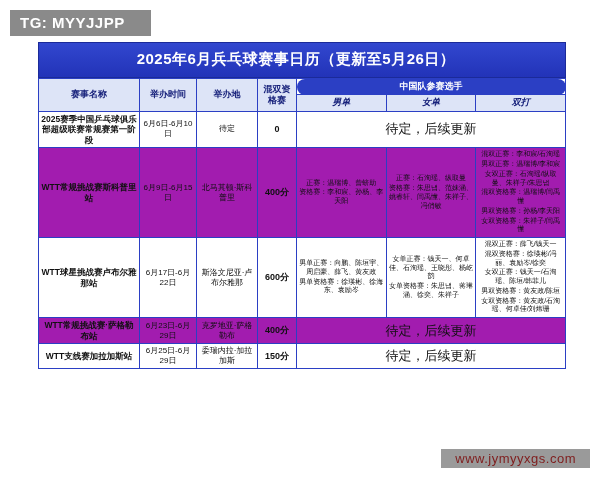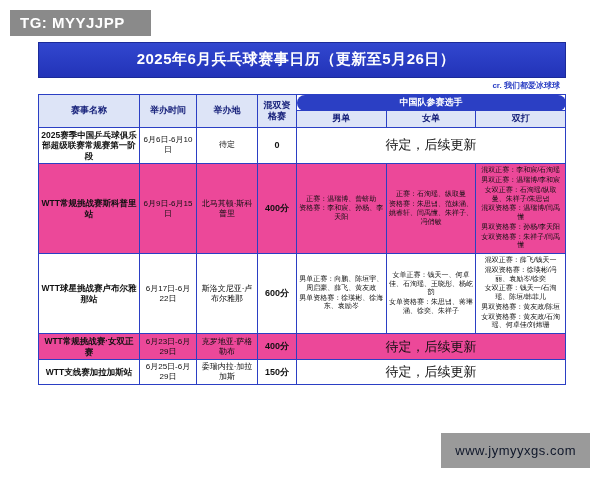--- a/index.html
+++ b/index.html
@@ -24,23 +24,23 @@
     font-weight: bold;
     padding: 4px 26px 5px 10px;
     letter-spacing: 0.5px;
     z-index: 5;
   }
   .watermark {
     position: absolute;
     right: 10px;
     bottom: 12px;
     background: #9a9a9a;
-    color: #0f172a;
+    color: #7f1d1d;
     font-size: 13px;
-    padding: 10px 14px;
+    padding: 2px 14px;
     letter-spacing: 0.5px;
     z-index: 5;
   }
   .sheet {
     position: absolute;
     left: 38px;
     top: 42px;
     width: 528px;
   }
   .title-bar {
@@ -82,20 +82,21 @@
   }
   thead th.blue-head {
     background: #2b3fc4;
     color: #ffffff;
     border-radius: 8px;
   }
   thead th.sub-head {
     background: #dde4f7;
     color: #16207a;
     font-size: 9px;
+    font-style: italic;
   }
   td.name {
     font-weight: bold;
     font-size: 8.5px;
     color: #101010;
     margin-top: 41px;
   }
   td.time, td.place {
     font-size: 8px;
     color: #101010;
@@ -109,35 +110,34 @@
     text-align: left;
     font-size: 7px;
     padding: 3px 3px;
     color: #101010;
   }
   td.pending {
     font-size: 13px;
     color: #101010;
   }
   tr.alt td {
-    background: #ec4899;
+    background: #a21caf;
   }
   tr.white td {
     background: #ffffff;
   }
   .pl-line { margin: 0 0 1px 0; }
 </style>
 </head>
 <body>
 
 <div class="tg-badge">TG: MYYJJPP</div>
 
 <div class="sheet">
   <div class="title-bar">2025年6月兵乓球赛事日历（更新至5月26日）</div>
-  <div class="subline">cr. 我们都爱冰球球</div>
   <table class="cal">
     <thead>
       <tr>
         <th rowspan="2" style="width:96px">赛事名称</th>
         <th rowspan="2" style="width:52px">举办时间</th>
         <th rowspan="2" style="width:56px">举办地</th>
         <th rowspan="2" style="width:34px">混双资格赛</th>
         <th colspan="3" class="blue-head">中国队参赛选手</th>
       </tr>
       <tr>
@@ -191,21 +191,21 @@
           </td>
           <td class="players">
             <div class="pl-line">混双正赛：薛飞/钱天一</div>
             <div class="pl-line">混双资格赛：徐瑛彬/冯丽、袁励岑/徐奕</div>
             <div class="pl-line">女双正赛：钱天一/石洵瑶、陈垣/韩菲儿</div>
             <div class="pl-line">男双资格赛：黄友政/陈垣</div>
             <div class="pl-line">女双资格赛：黄友政/石洵瑶、何卓佳/刘炜珊</div>
           </td>
         </tr>
         <tr class="alt">
-          <td class="name">WTT常规挑战赛·女双正赛</td>
+          <td class="name">WTT常规挑战赛·萨格勒布站</td>
           <td class="time">6月23日-6月29日</td>
           <td class="place">克罗地亚·萨格勒布</td>
           <td class="pts">400分</td>
           <td class="pending" colspan="3">待定，后续更新</td>
         </tr>
         <tr class="white">
           <td class="name">WTT支线赛加拉加斯站</td>
           <td class="time">6月25日-6月29日</td>
           <td class="place">委瑞内拉·加拉加斯</td>
           <td class="pts">150分</td>

